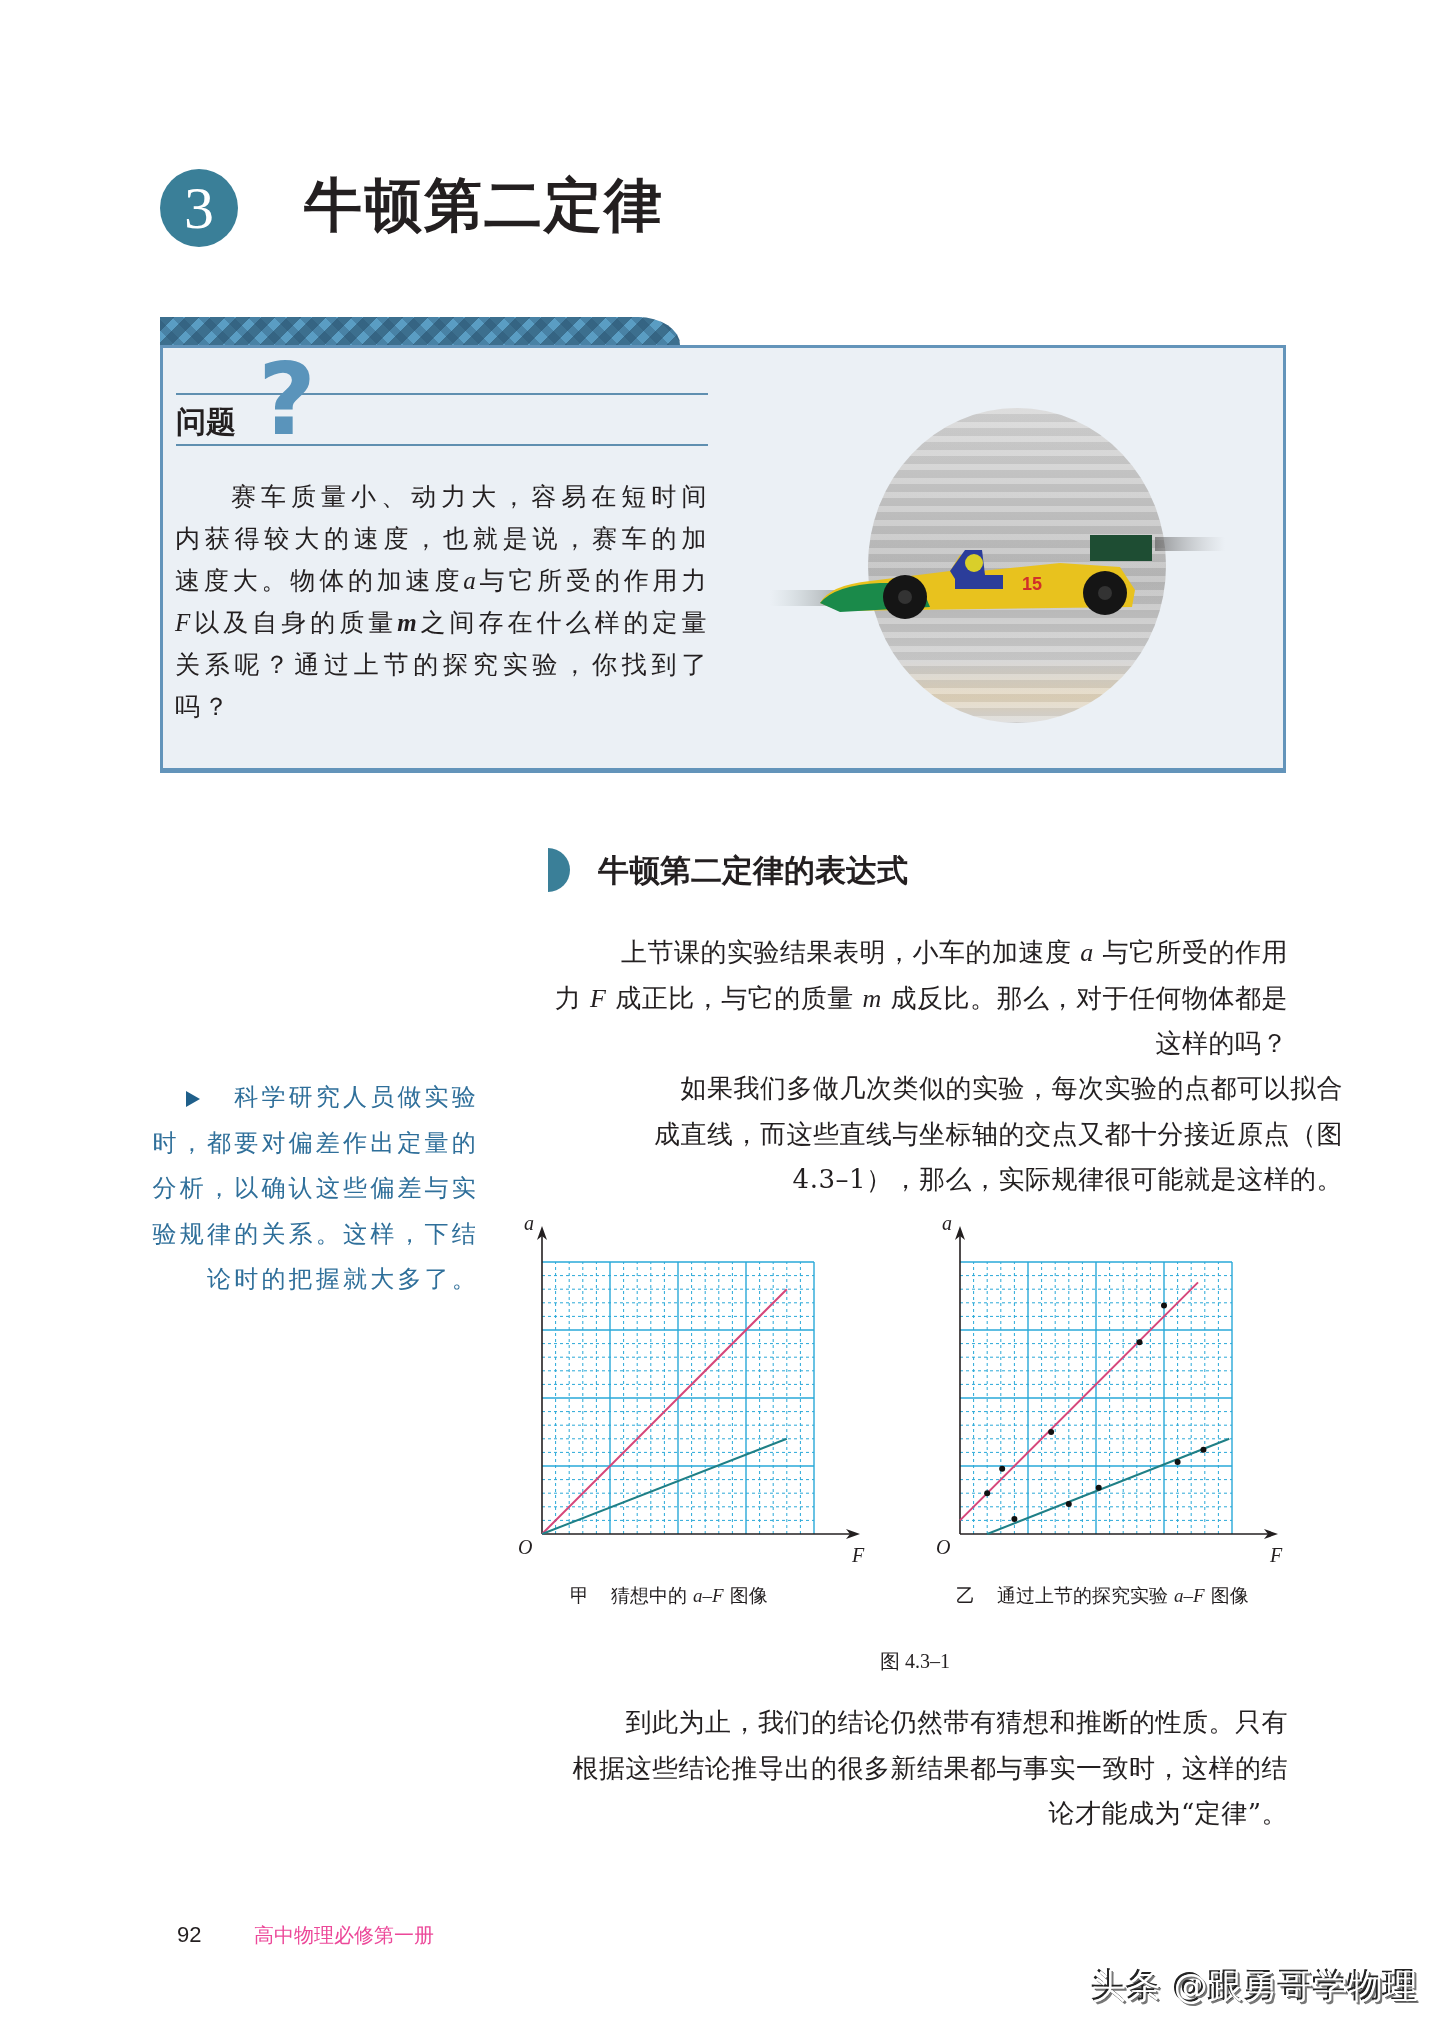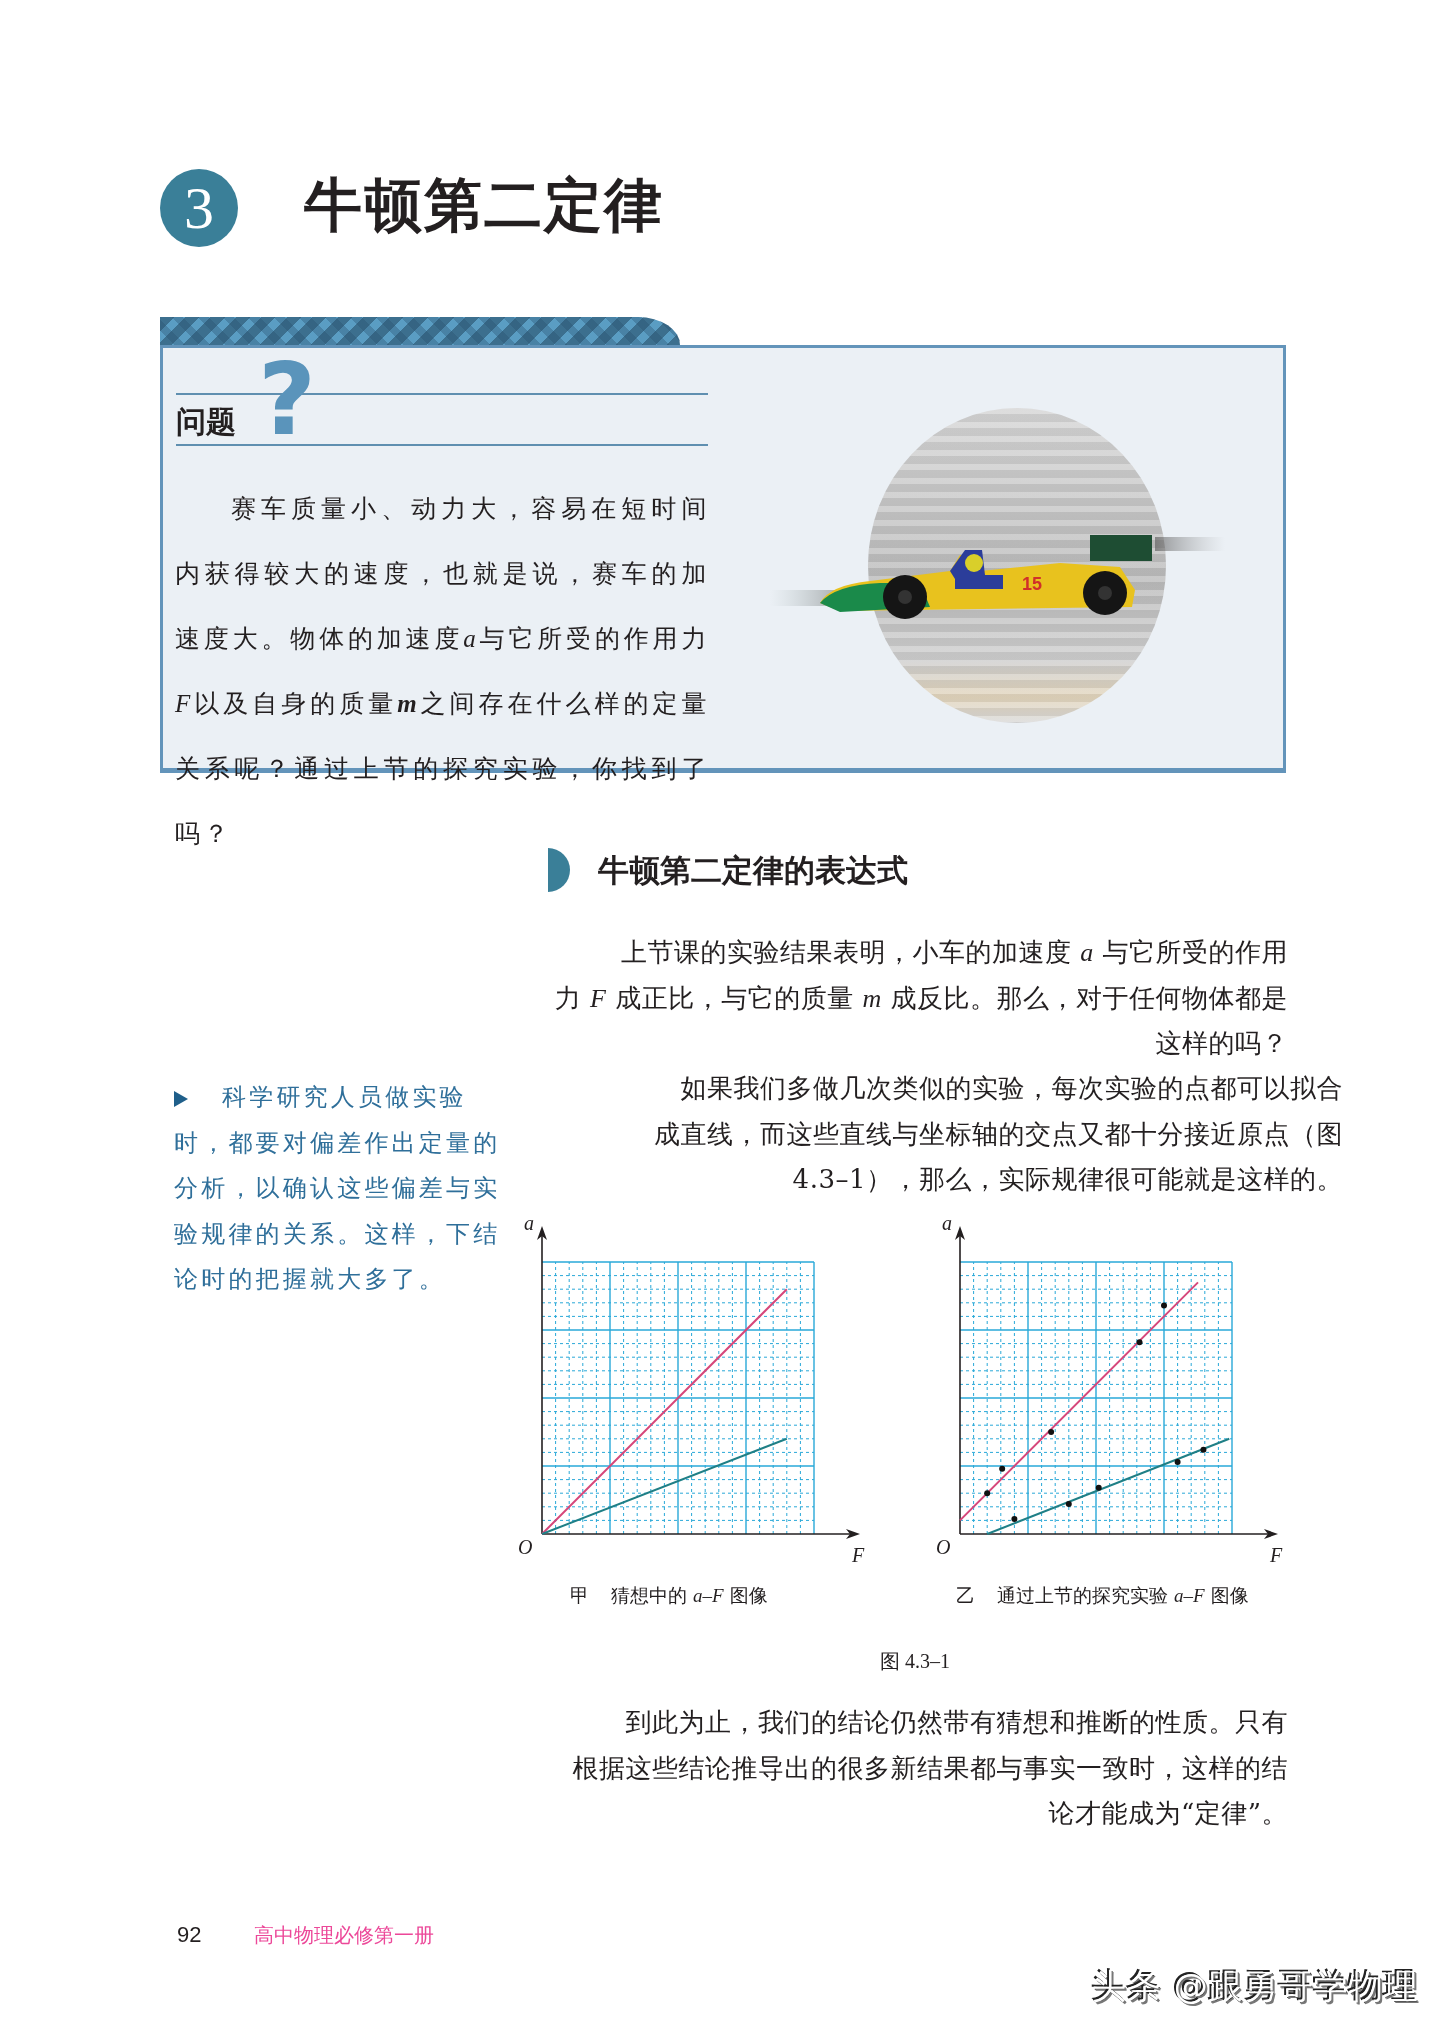--- a/index.html
+++ b/index.html
@@ -14,37 +14,37 @@
 
   
   .band { left:160px; top:317px; width:520px; height:28px; overflow:hidden; border-top-right-radius:60px 40px;
           background:repeating-linear-gradient(135deg,#3c6f8e 0 10px,#5a9dc3 10px 18px); }
   .band::after { content:""; position:absolute; left:0; top:0; right:0; bottom:0;
           background:repeating-linear-gradient(45deg,rgba(60,111,142,0.0) 0 10px, rgba(40,80,110,0.35) 10px 18px); }
   .box { left:160px; top:345px; width:1126px; height:428px; background:#ebf0f5; border:3px solid #6394ba; border-bottom-width:5px; box-sizing:border-box; }
   .box-line { height:2px; background:#5f8fb0; }
   .q-label { left:176px; top:402px; font-family:"DejaVu Sans", sans-serif; font-weight:bold; font-size:30px; color:#231f20;text-align:right; }
   .q-mark { left:258px; top:350px; font-family:"DejaVu Sans", sans-serif; font-weight:bold; font-size:100px; line-height:100px; color:#5a94bb; }
-  .q-text { left:175px; top:476px; width:535px; font-family:"DejaVu Serif", serif; font-size:25px; line-height:65px; letter-spacing:3.6px; color:#231f20; text-align:justify; text-indent:56px; }
+  .q-text { left:175px; top:476px; width:535px; font-family:"DejaVu Serif", serif; font-size:25px; line-height:42px; letter-spacing:3.6px; color:#231f20; text-align:justify; text-indent:56px; }
 
   .photo-circle { left:868px; top:408px; width:298px; height:315px; border-radius:50%;
        background:linear-gradient(180deg,#d6d6d6 0%,#c8c8c8 30%,#bcbcbc 55%,#cfcfcf 80%,#e3d6bd 92%,#d9d9d9 100%); overflow:hidden; }
   .photo-streak { background:repeating-linear-gradient(180deg, rgba(255,255,255,0.18) 0 6px, rgba(0,0,0,0.05) 6px 14px); position:absolute; inset:0; }
 
   
   .h2-marker { left:548px; top:848px; width:22px; height:44px; background:#3a7f98; border-radius:0 22px 22px 0; }
   .h2 { left:598px; top:848px; font-family:"DejaVu Sans", sans-serif; font-weight:bold; font-size:31px; line-height:44px; color:#231f20; }
 
   .body-text { font-family:"DejaVu Serif", serif; font-size:26px; line-height:45.5px; color:#231f20; letter-spacing:0.5px;text-align:right; }
   .p1 { left:548px; top:930px; width:740px; text-indent:56px; }
   .p2 { left:580px; top:1066px; width:740px; text-indent:56px;margin-left:23px; }
   .p3 { left:548px; top:1700px; width:740px; text-indent:56px; }
   .it { font-style:italic; font-family:"Liberation Serif", serif; }
 
-  .side-note { left:174px; top:1075px; width:330px; font-family:"DejaVu Serif", serif; font-size:24px; line-height:45.5px; letter-spacing:3.2px; color:#2f6f9a; }
+  .side-note { left:149px; top:1075px; width:330px; font-family:"DejaVu Serif", serif; font-size:24px; line-height:45.5px; letter-spacing:3.2px; color:#2f6f9a;text-align:right; }
   .side-tri { display:inline-block; width:0; height:0; border-top:8px solid transparent; border-bottom:8px solid transparent; border-left:14px solid #1f5f8a; margin-right:34px; vertical-align:middle; }
 
   .caption { font-family:"DejaVu Serif", serif; font-size:19px; color:#231f20; }
   .fig-no { left:880px; top:1648px; font-family:"Liberation Serif", serif; font-size:20px; }
 
   .footer-page { left:177px; top:1922px; font-family:"Liberation Sans", sans-serif; font-size:22px; color:#231f20; }
   .footer-book { left:218px; top:1922px; font-family:"DejaVu Serif", serif; font-size:20px; color:#ec4899;margin-left:36px; }
   .watermark { left:1092px; top:1964px; font-family:"DejaVu Sans", sans-serif; font-size:34px; color:#ffffff;
                text-shadow:-2px -2px 0 #222, 2px 2px 0 #777, 1px 1px 0 #333; letter-spacing:1px; }
 </style>

